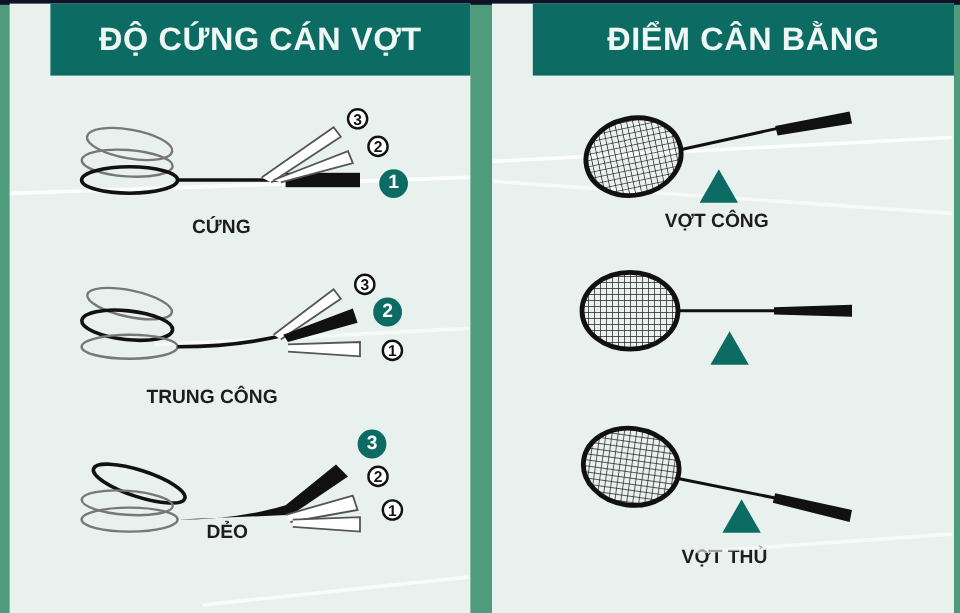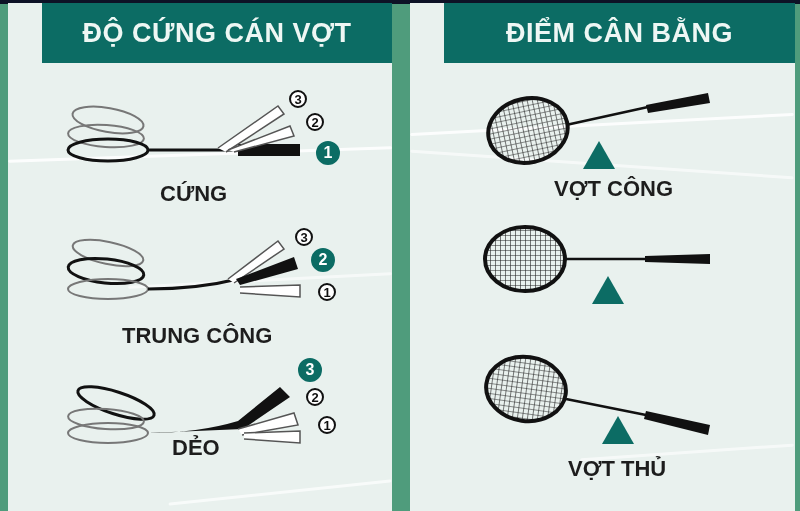--- a/index.html
+++ b/index.html
@@ -5,21 +5,21 @@
   html,body{margin:0;padding:0;}
   body{width:800px;height:511px;position:relative;overflow:hidden;
     background:#4f9c7c;font-family:"Liberation Sans",sans-serif;}
   .topstrip{position:absolute;left:0;top:0;width:800px;height:4px;background:#0d1226;}
   .panel{position:absolute;top:3px;height:508px;background:#e9f1ee;}
   #left{left:8px;width:384px;}
   #right{left:410px;width:385px;}
   .hdr{height:60px;background:#0c6c64;color:#eef7f4;font-weight:bold;font-size:27px;
     display:flex;align-items:center;justify-content:center;letter-spacing:0.5px;margin-left:34px;}
   .streak{position:absolute;height:3px;background:rgba(255,255,255,0.85);border-radius:2px;}
-  .lbl{position:absolute;font-weight:bold;font-size:22px;color:#1d1d1d;white-space:nowrap;}
+  .lbl{position:absolute;font-weight:bold;font-size:16px;color:#1d1d1d;white-space:nowrap;}
   svg{position:absolute;overflow:visible;}
   .num{position:absolute;width:18px;height:18px;border-radius:50%;border:2px solid #111;
     font-size:13px;font-weight:bold;display:flex;align-items:center;justify-content:center;
     color:#111;background:#fff;box-sizing:border-box;}
   .num.on{background:#0c6c64;border-color:#0c6c64;color:#fff;width:24px;height:24px;font-size:16px;}
 </style>
 </head>
 <body>
 
 <div class="topstrip"></div>

